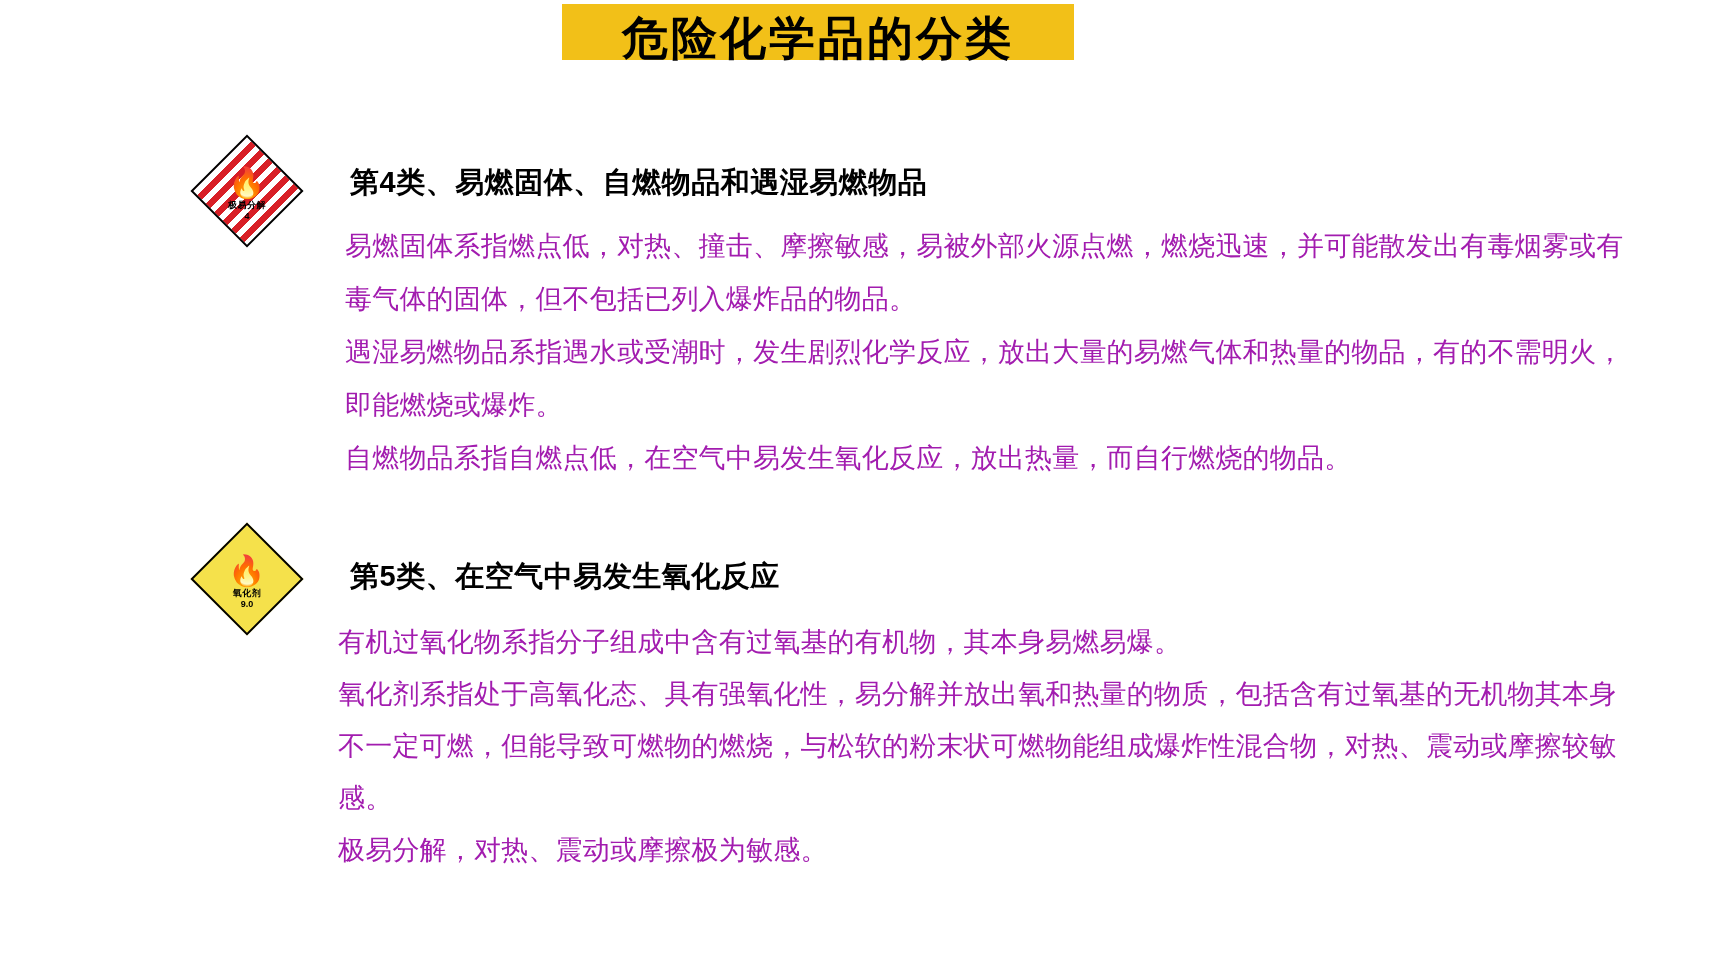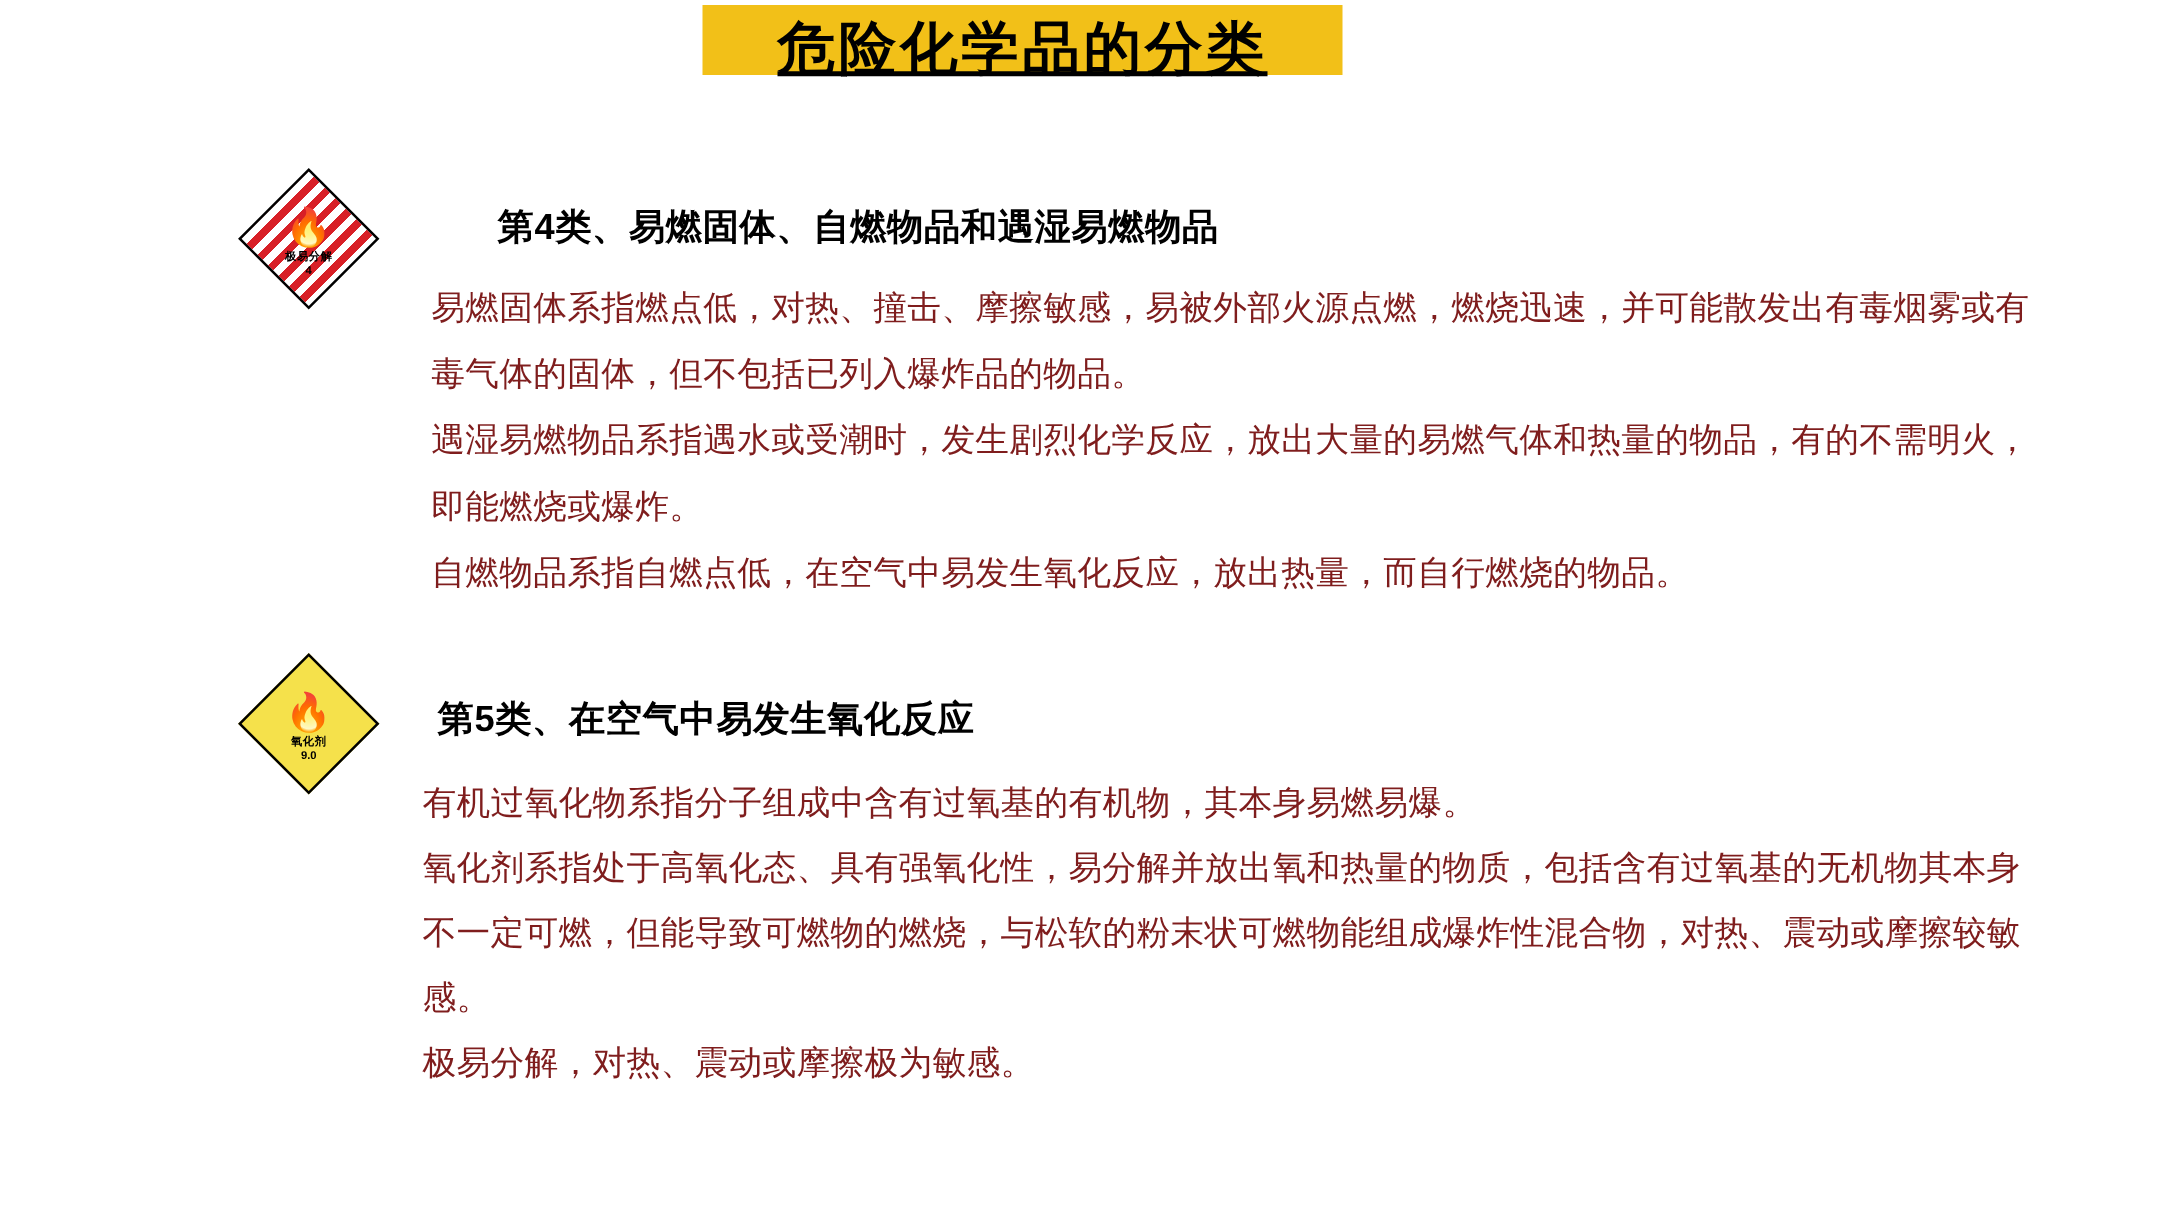--- a/index.html
+++ b/index.html
@@ -19,21 +19,20 @@
   
   .title-wrap {
     position: absolute;
     top: 0;
     left: 0;
     width: 1636px;
     height: 88px;
     display: flex;
     align-items: flex-start;
     justify-content: center;
-    text-decoration: underline;
   }
   .title-highlight {
     position: absolute;
     top: 4px;
     left: 50%;
     transform: translateX(-50%);
     width: 512px;
     height: 56px;
     background: #f2c018;
   }
@@ -121,30 +120,30 @@
 
   .heading {
     position: absolute;
     left: 350px;
     font-size: 29px;
     font-weight: bold;
     line-height: 40px;
     letter-spacing: 0.5px;
     white-space: nowrap;
   }
-  #section-4 .heading { top: 22px; margin-left: 48px; }
+  #section-4 .heading { top: 22px; }
   #section-5 .heading { top: 28px; }
 
   .body-text {
     position: absolute;
     left: 345px;
     width: 1300px;
     font-size: 27px;
     line-height: 53px;
-    color: #7f1d1d;
+    color: #a21caf;
     letter-spacing: 0.2px;
   }
   #section-4 .body-text { top: 80px; }
   #section-5 .body-text { left: 338px; top: 88px; line-height: 52px; }
 
   .body-text p {
     margin: 0;
     text-indent: 0;
   }
 </style>

